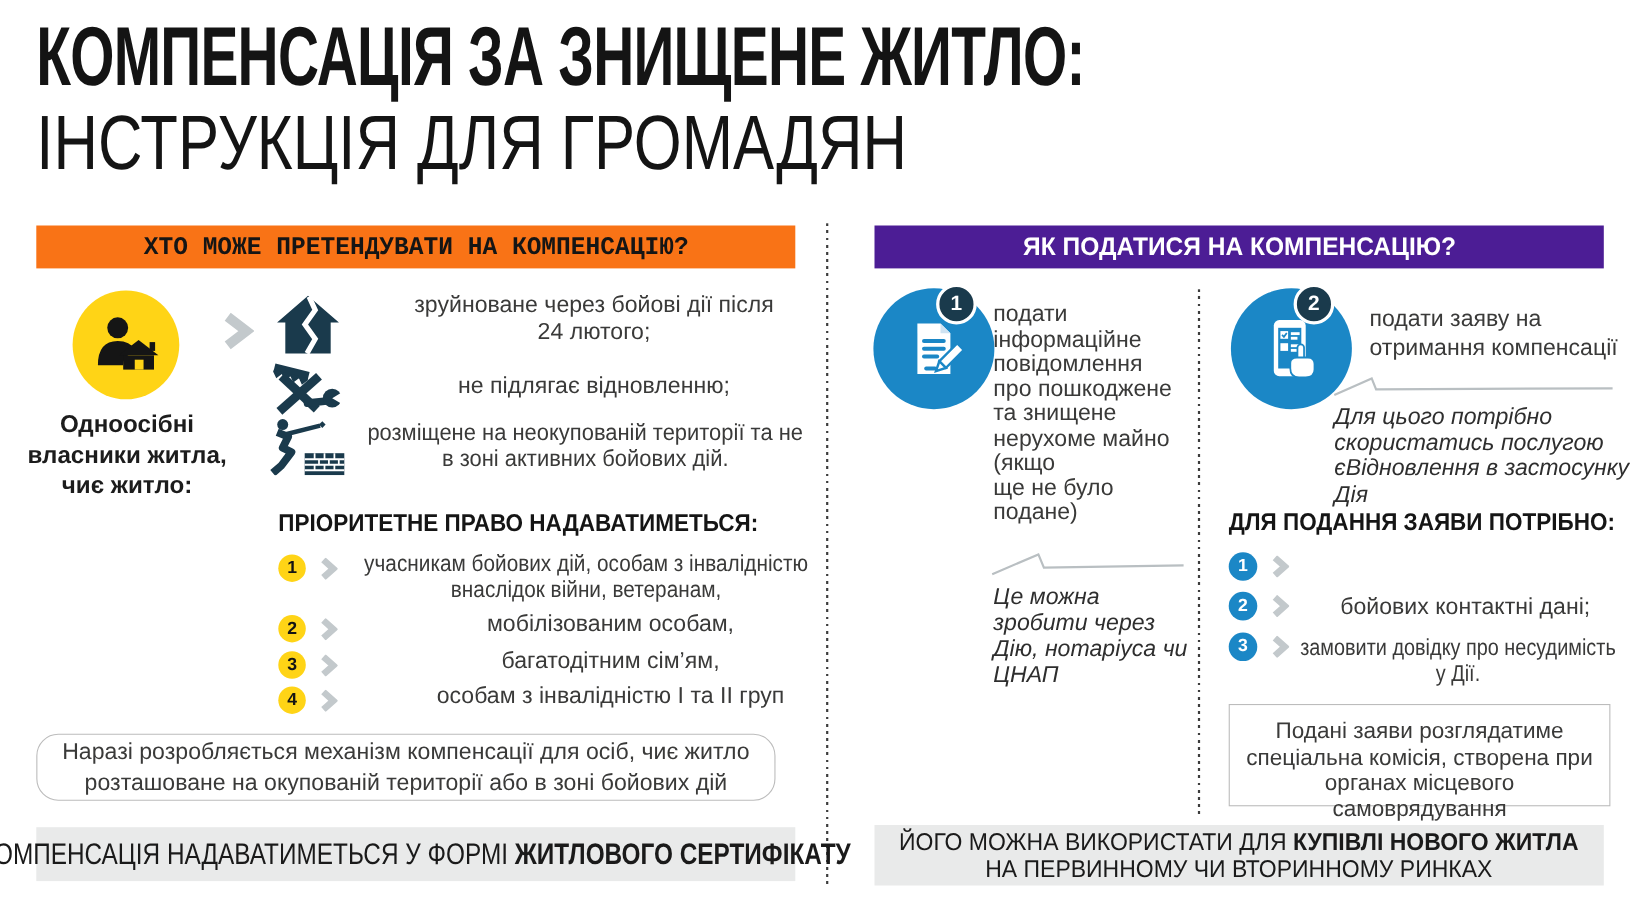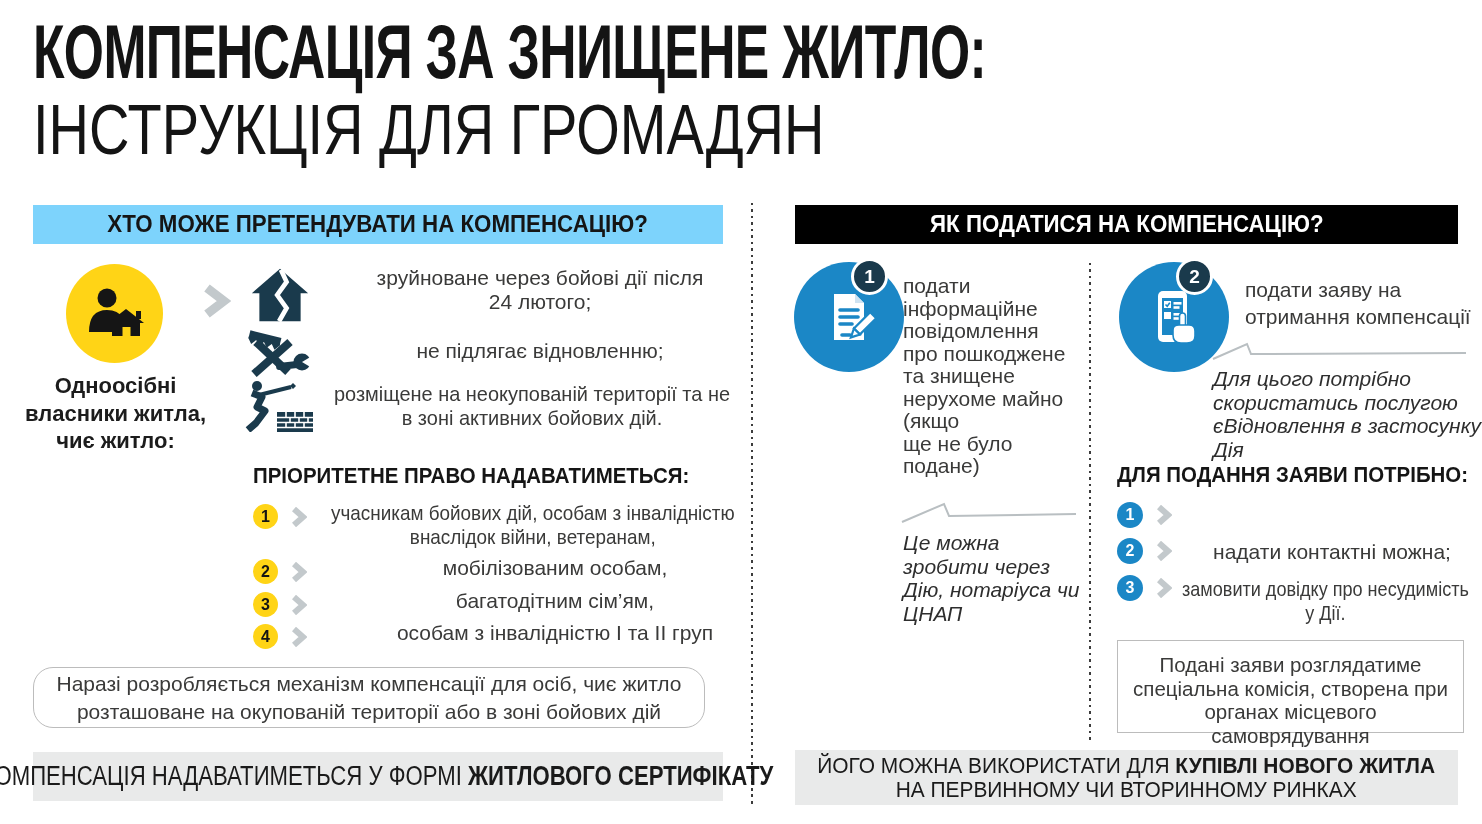--- a/index.html
+++ b/index.html
@@ -10,22 +10,22 @@
   }
   .abs { position:absolute; }
   
   .t1 span { display:inline-block; white-space:nowrap; font-size:76px; font-weight:700;
              letter-spacing:-1px; color:#141414; transform:scaleX(0.68); transform-origin:0 0; }
   .t2 span { display:inline-block; white-space:nowrap; font-size:70px; font-weight:400;
              color:#141414; transform:scaleX(0.8); transform-origin:0 0; }
   
   .hbar { height:39px; display:flex; align-items:center; justify-content:center; }
   .hbar .t { font-size:23px; font-weight:700; white-space:nowrap; transform:scaleX(0.97); }
-  .hbar.yellow { background:#7dd3fc; color:#151515; }
-  .hbar.blue   { background:#000000; color:#ffffff; }
+  .hbar.yellow { background:#f97316; color:#151515;font-family:Liberation Mono, monospace; }
+  .hbar.blue   { background:#4c1d95; color:#ffffff; }
   
   .vdot { width:2px; background:repeating-linear-gradient(to bottom,#3c3c3c 0 2.5px,transparent 2.5px 6.5px); }
   
   .txt  { font-size:21px; line-height:24px; color:#3a3a39; white-space:pre-line;text-align:center; }
   .steptxt { font-size:21px; line-height:22.5px; color:#3a3a39; white-space:pre-line; }
   .noteit  { font-size:21px; line-height:23.5px; font-style:italic; color:#2e2e2e; white-space:pre-line; }
   .sec-h span { display:inline-block; white-space:nowrap; font-size:22px; font-weight:700;
                 color:#151515; transform:scaleX(0.93); transform-origin:0 0; }
   .ownerlbl { font-size:22px; font-weight:700; line-height:27.5px; color:#1c1c1c;
               text-align:center; white-space:pre-line; }
@@ -237,21 +237,21 @@
 
   <div class="abs bcirc" style="left:1117px;top:502px;">1</div>
   <svg class="abs" style="left:1155px;top:505px;" width="17" height="20" viewBox="0 0 17 20">
       <polyline points="4,2 13,10 4,18" fill="none" stroke="#C3C9CC" stroke-width="6"></polyline>
     </svg>
 
   <div class="abs bcirc" style="left:1117px;top:538px;">2</div>
   <svg class="abs" style="left:1155px;top:541px;" width="17" height="20" viewBox="0 0 17 20">
       <polyline points="4,2 13,10 4,18" fill="none" stroke="#C3C9CC" stroke-width="6"></polyline>
     </svg>
-  <div class="abs txt" style="left:1182px;top:540px;width:300px;">надати контактні можна;</div>
+  <div class="abs txt" style="left:1182px;top:540px;width:300px;">бойових контактні дані;</div>
 
   <div class="abs bcirc" style="left:1117px;top:575px;">3</div>
   <svg class="abs" style="left:1155px;top:578px;" width="17" height="20" viewBox="0 0 17 20">
       <polyline points="4,2 13,10 4,18" fill="none" stroke="#C3C9CC" stroke-width="6"></polyline>
     </svg>
   <div class="abs txt" style="left:1182px;top:577px;width:300px;"><span class="narrow86">замовити довідку про несудимість
 у Дії.</span></div>
 
   <div class="abs notebox" style="left:1117px;top:640px;width:347px;height:93px;padding:12px 14px;">
     <div class="txt" style="font-size:20.5px;line-height:23.5px;">Подані заяви розглядатиме

